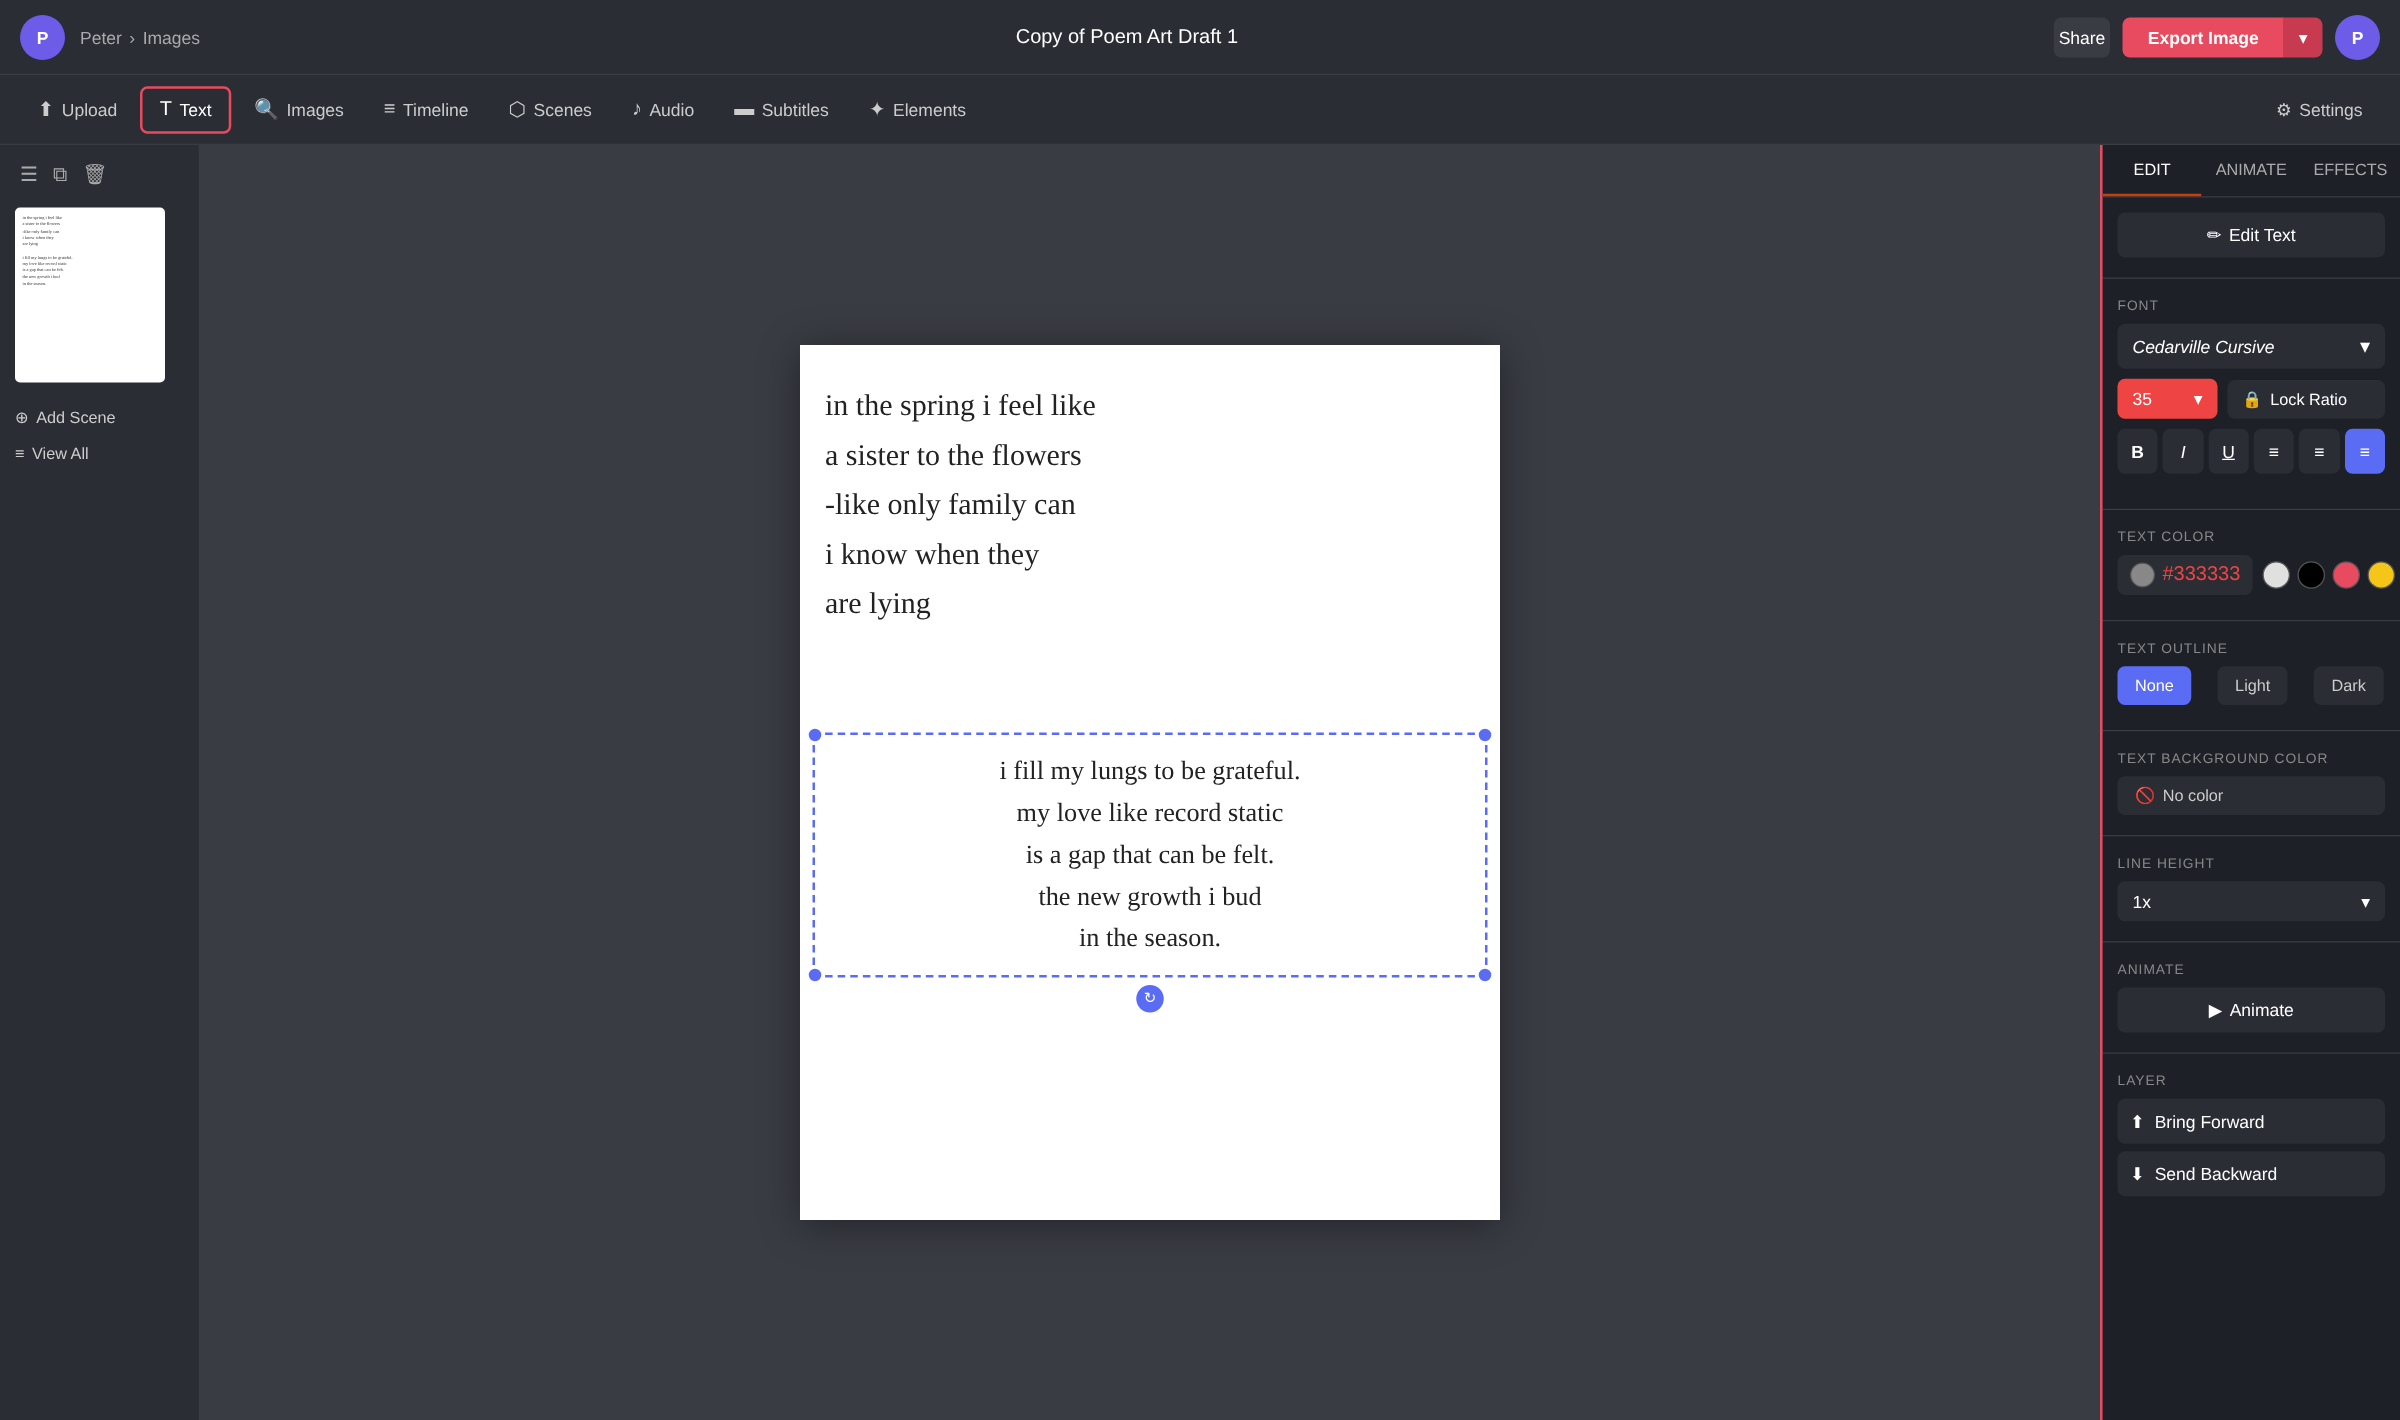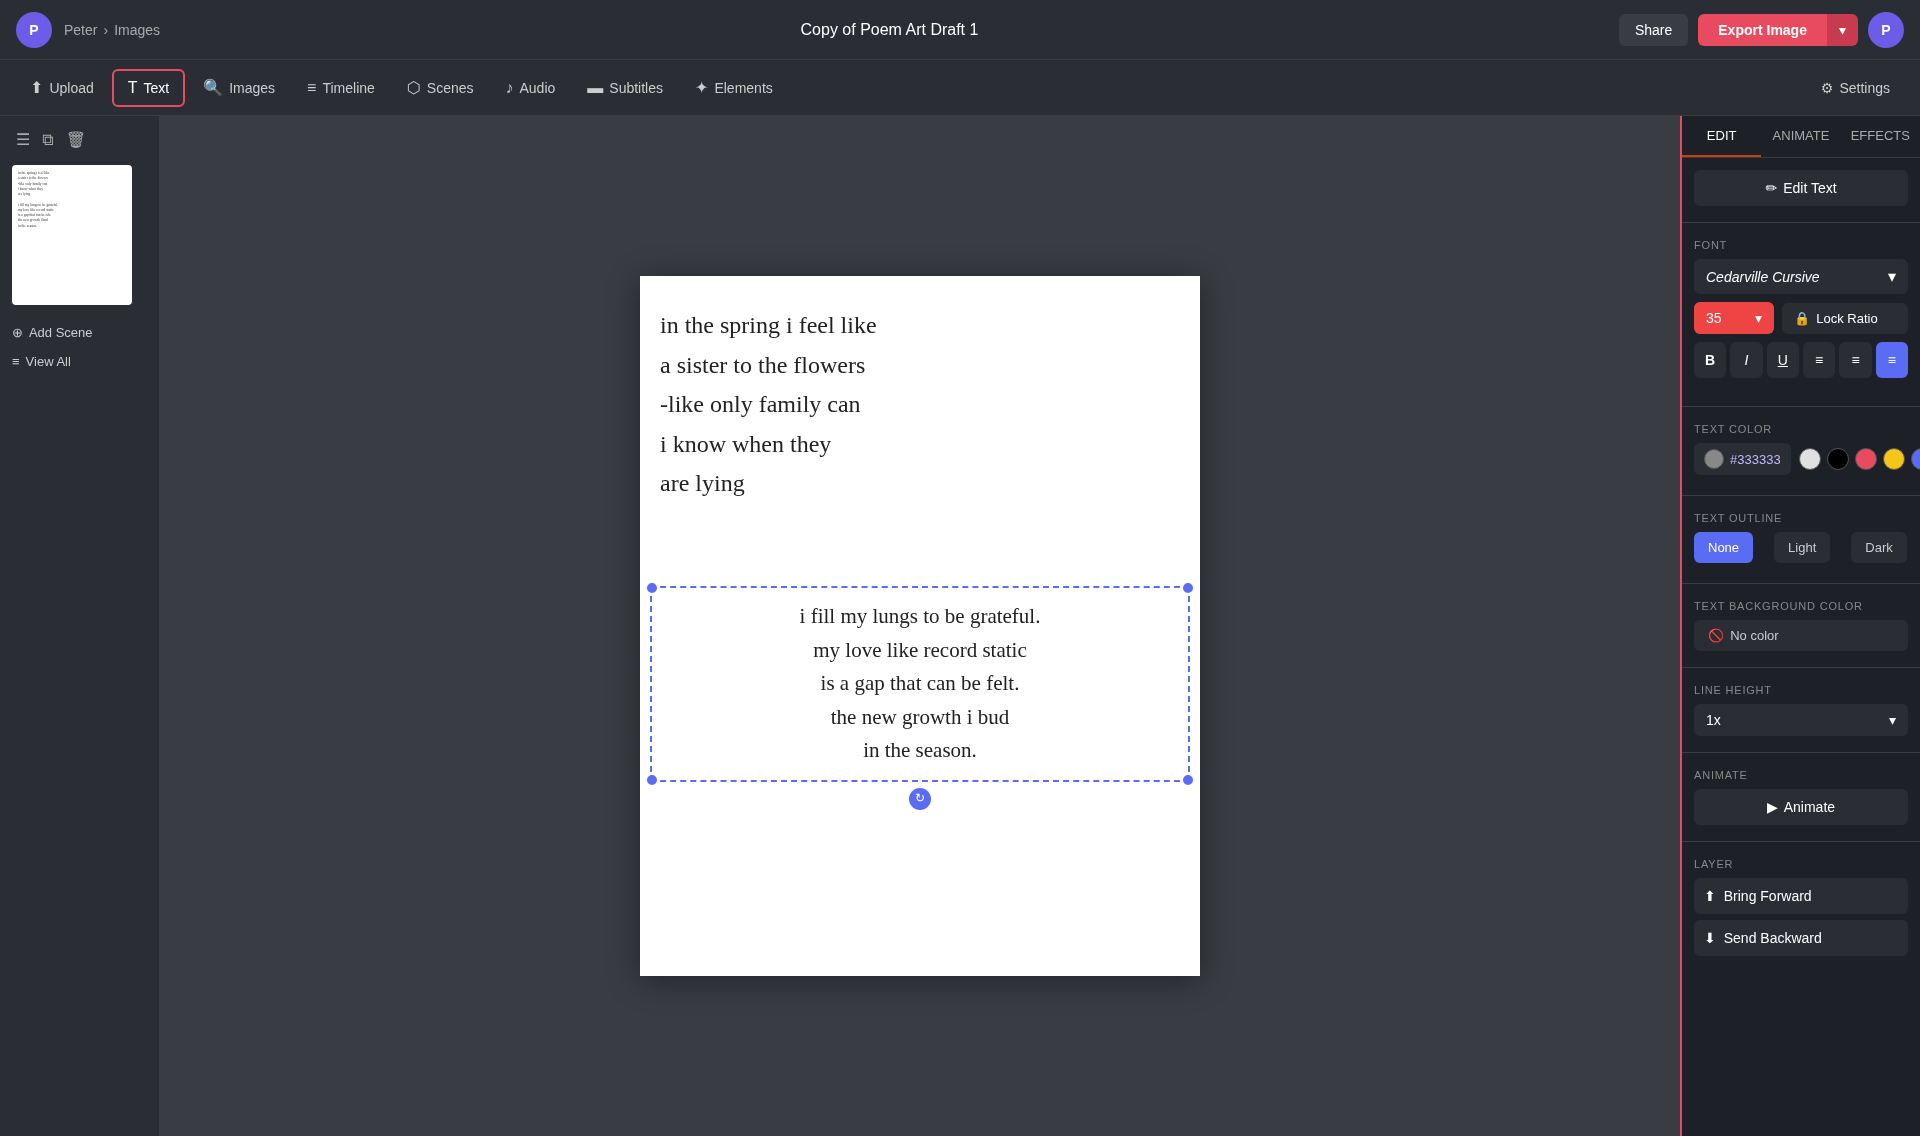--- a/index.html
+++ b/index.html
@@ -53,21 +53,21 @@
     }
     .nav-right {
       display: flex;
       align-items: center;
       gap: 10px;
     }
     .btn-share {
       background: #3a3c44;
       color: #fff;
       border: none;
-      padding: 8px 16px;
+      padding: 8px 4px;
       border-radius: 6px;
       font-size: 14px;
       cursor: pointer;
     }
     .btn-export-main {
       background: #e84b5f;
       color: #fff;
       border: none;
       padding: 8px 20px;
       border-radius: 6px 0 0 6px;
@@ -409,22 +409,22 @@
       border-radius: 6px;
       cursor: pointer;
     }
     .color-swatch {
       width: 20px;
       height: 20px;
       border-radius: 50%;
       border: 1px solid #555;
     }
     .color-hex {
-      font-size: 13px;
-      color: #c4b5fd;
+      font-size: 16px;
+      color: #ef4444;
     }
     .color-presets {
       display: flex;
       gap: 6px;
     }
     .color-preset {
       width: 22px;
       height: 22px;
       border-radius: 50%;
       cursor: pointer;

